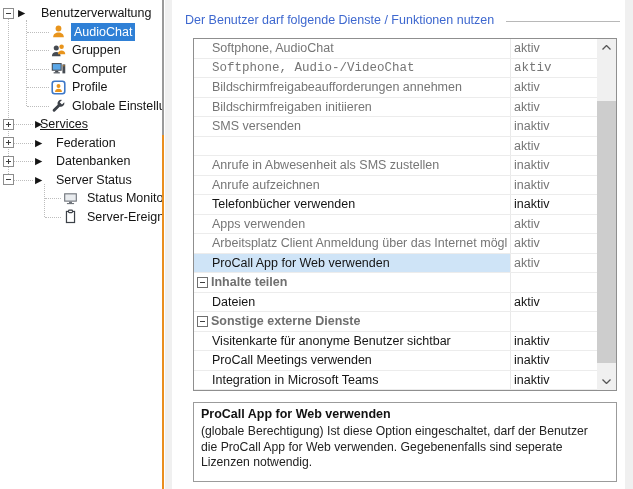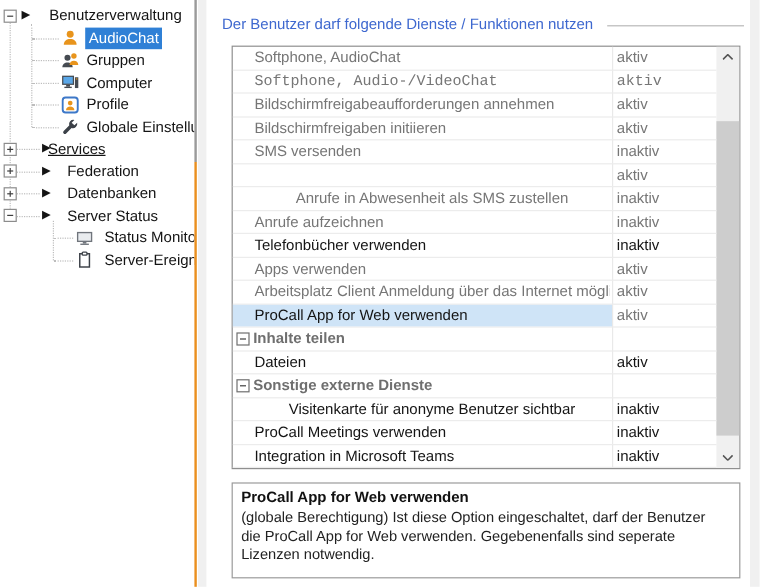--- a/index.html
+++ b/index.html
@@ -198,21 +198,21 @@
       <span class="r-name">Bildschirmfreigaben initiieren</span>
       <span class="r-value">aktiv</span>
     </div>
     <div class="srow gray" style="top: 78px;">
       <span class="r-name">SMS versenden</span>
       <span class="r-value">inaktiv</span>
     </div>
     <div class="srow gray" style="top: 97.5px;">
       <span class="r-value">aktiv</span>
     </div>
-    <div class="srow gray" style="top: 117px; text-align: center;">
+    <div class="srow gray" style="top: 117px;">
       <span class="r-name">Anrufe in Abwesenheit als SMS zustellen</span>
       <span class="r-value">inaktiv</span>
     </div>
     <div class="srow gray" style="top: 136.5px;">
       <span class="r-name">Anrufe aufzeichnen</span>
       <span class="r-value">inaktiv</span>
     </div>
     <div class="srow black" style="top: 156px;">
       <span class="r-name">Telefonbücher verwenden</span>
       <span class="r-value">inaktiv</span>
@@ -235,21 +235,21 @@
       <span class="r-name">Inhalte teilen</span>
     </div>
     <div class="srow black" style="top: 253.5px;">
       <span class="r-name">Dateien</span>
       <span class="r-value">aktiv</span>
     </div>
     <div class="srow group" style="top: 273px;">
       <div class="g-ebox"></div>
       <span class="r-name">Sonstige externe Dienste</span>
     </div>
-    <div class="srow black" style="top: 292.5px; text-align: center;">
+    <div class="srow black" style="top: 292.5px;">
       <span class="r-name">Visitenkarte für anonyme Benutzer sichtbar</span>
       <span class="r-value">inaktiv</span>
     </div>
     <div class="srow black" style="top: 312px;">
       <span class="r-name">ProCall Meetings verwenden</span>
       <span class="r-value">inaktiv</span>
     </div>
     <div class="srow black" style="top: 331.5px;">
       <span class="r-name">Integration in Microsoft Teams</span>
       <span class="r-value">inaktiv</span>

